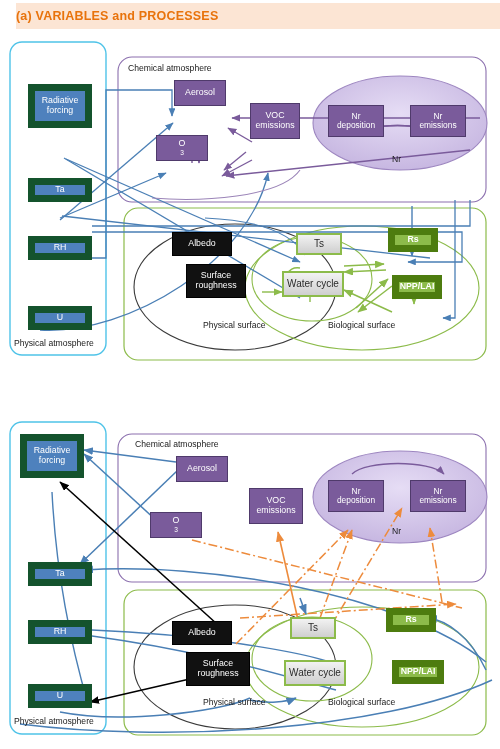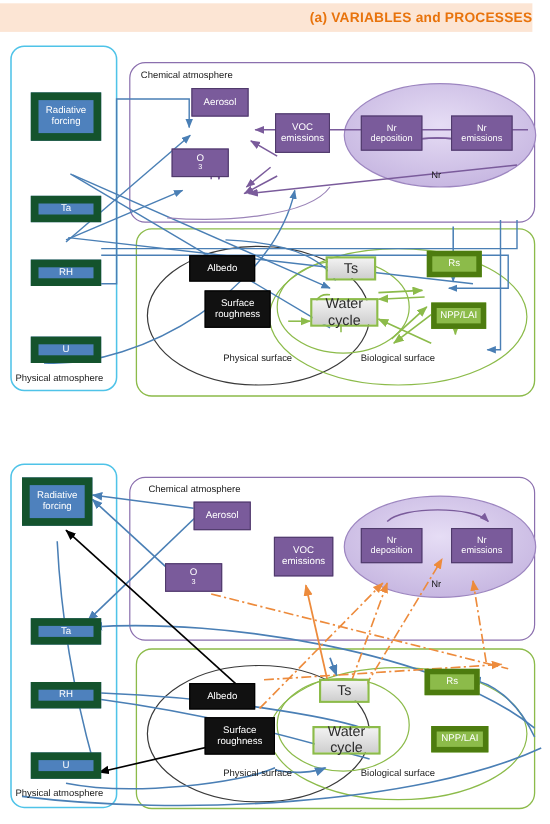--- a/index.html
+++ b/index.html
@@ -7,23 +7,23 @@
   body{
     width:500px;height:749px;
     font-family:"Liberation Sans", sans-serif;
     overflow:hidden;
     position:relative;
   }
   .page{position:relative;width:500px;height:749px;}
 
   
   .title-bar{
-    position:absolute;left:0;width:484px;height:26px;
+    position:absolute;left:16px;width:484px;height:26px;
     background:#fce5d4;
-    display:flex;align-items:center;justify-content:flex-end;
+    display:flex;align-items:center;justify-content:flex-start;
   }
   .title-bar .t{
     font-size:12.5px;font-weight:bold;color:#e8730c;letter-spacing:.2px;
   }
   #title-a{top:3px;}
   #title-b{top:381px;}
 
   
   .panel{position:absolute;left:0;width:404px;}
   #panel-a{top:30px;height:340px;}
@@ -52,26 +52,27 @@
     font-size:8.8px;
   }
   .n-black{
     background:#111111;border:1px solid #000000;color:#ffffff;
     font-size:8.8px;
   }
   .n-green{
     background:#8ab martial;
   }
   .n-green{
-    background:#8cbb4a;border:5px solid #4d7c0f;color:#ffffff;
+    background:#8cbb4a;border:7px solid #4d7c0f;color:#ffffff;
     font-size:8.8px;
+    font-weight:bold;
   }
   .n-grey{
     background:linear-gradient(#f2f2f2,#cfcfcf);
-    border:2px solid #8cbb4a;color:#2b2b2b;font-size:13px;align-items:center;
+    border:2px solid #8cbb4a;color:#2b2b2b;font-size:10px;align-items:center;
   }
   .n-purple-light{
     background:#7a5b9b;border:1px solid #4f3a6b;color:#ffffff;font-size:8.4px;
   }
   .sub{font-size:6.6px;vertical-align:sub;}
 </style>
 </head>
 <body>
 
 <div class="page">

